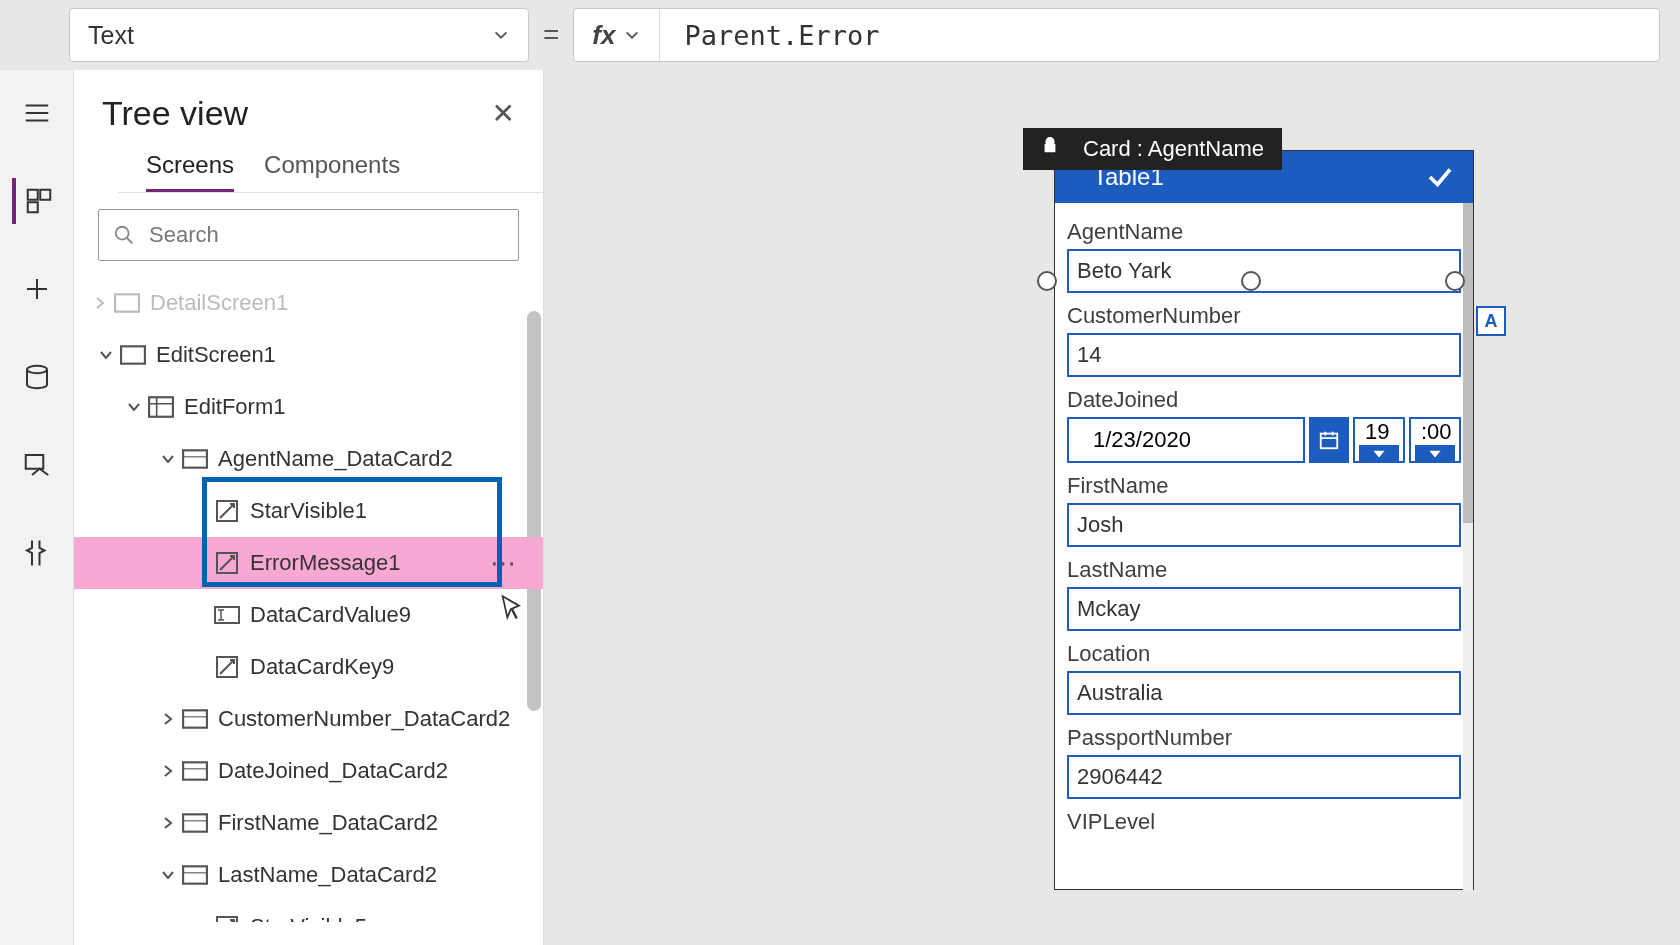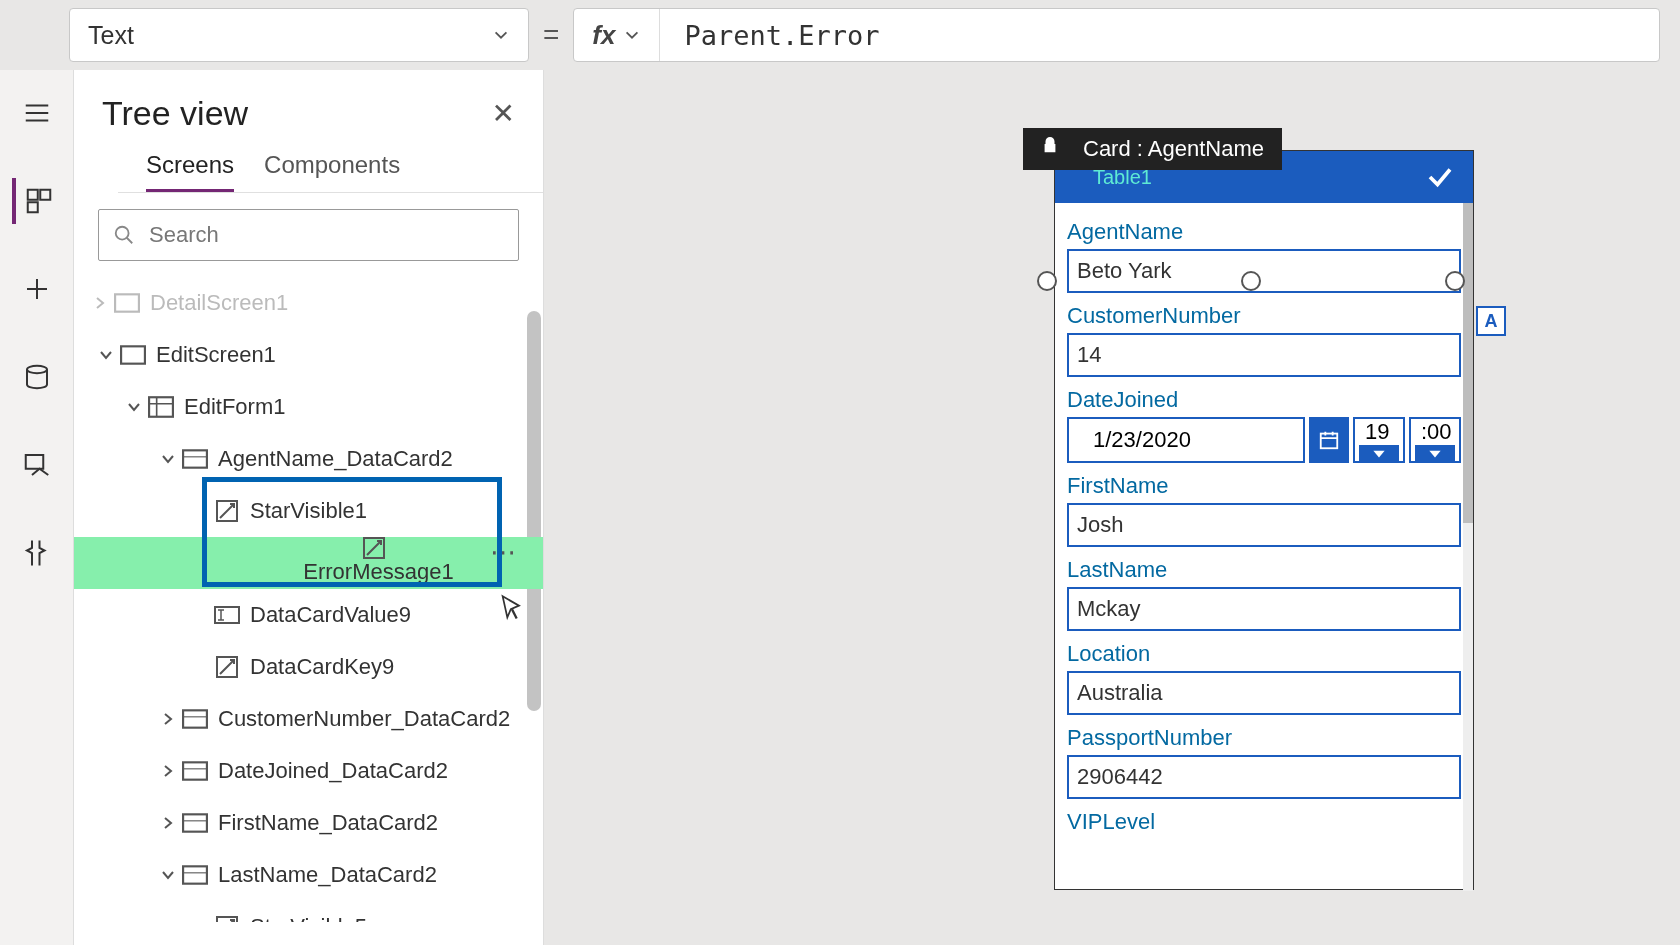--- a/index.html
+++ b/index.html
@@ -31,31 +31,31 @@
 .tab.active { color:#222; border-bottom:3px solid #742774; font-weight:500;}
 .search { margin:16px 24px; height:52px; border:1px solid #999; border-radius:2px; display:flex; align-items:center; padding:0 14px; color:#777; }
 .search svg { width:22px; height:22px; margin-right:14px; stroke:#888; fill:none; stroke-width:2;}
 .search span { font-size:22px; }
 .tree-scroll { position:relative; height:calc(100% - 230px); overflow:hidden; }
 .tree-scroll .sbar { position:absolute; right:2px; top:34px; width:14px; height:400px; background:#c3c3c3; border-radius:7px; }
 .tree-item { display:flex; align-items:center; height:52px; font-size:22px; color:#333; white-space:nowrap; }
 .tree-item .chev-t { width:16px; height:16px; margin-right:6px; flex-shrink:0; }
 .tree-item .icon { width:26px; height:22px; margin-right:10px; flex-shrink:0; }
 .tree-item.cut { color:#bbb; }
-.tree-item.hover { background:#86efac;flex-direction:column; }
+.tree-item.hover { background:#f9a8d4; }
 .hover .more { position:absolute; right:24px; font-size:26px; letter-spacing:3px; color:#555;}
 .cursor-img { position:absolute; left:424px; top:524px; width:28px; height:28px; }
 .highlight-box { position:absolute; border:5px solid #0063b1; pointer-events:none; }
 .tooltip { position:absolute; left:1023px; top:128px; background:#222; color:#fff; padding:8px 18px; font-size:22px; display:flex; align-items:flex-start; gap:24px; z-index:5; }
 .tooltip svg { width:18px; height:18px; fill:#fff; }
 .form-card { position:absolute; left:1054px; top:150px; width:420px; height:740px; background:#fff; border:1px solid #333; }
-.form-head { height:52px; background:#1b5cbe; color:#5eead4; display:flex; align-items:center; justify-content:space-between; padding:0 18px; font-size:20px; }
+.form-head { height:52px; background:#1b5cbe; color:#ffffff; display:flex; align-items:center; justify-content:space-between; padding:0 18px; font-size:24px; }
 .form-head .chk { width:30px; height:30px; stroke:#fff; stroke-width:3; fill:none; }
 .form-body { padding:6px 12px 0 12px; position:relative; }
-.field-lbl { font-size:22px; color:#0369a1; margin-top:10px; }
+.field-lbl { font-size:22px; color:#404040; margin-top:10px; }
 .field-inp { width:100%; height:44px; border:2px solid #1b5cbe; margin-top:4px; padding:0 8px; font-size:22px; color:#333; display:flex; align-items:center; background:#fff;}
 .date-row { display:flex; gap:4px; margin-top:4px; }
 .date-main { flex:1; height:46px; border:2px solid #1b5cbe; display:flex; align-items:center; padding:0 24px; font-size:22px;}
 .date-btn { width:40px; height:46px; background:#1b5cbe; display:flex; align-items:center; justify-content:center; }
 .date-btn svg { width:22px; height:22px; stroke:#fff; fill:none; stroke-width:2;}
 .dd { height:46px; border:2px solid #1b5cbe; display:flex; align-items:center;flex-direction:column; }
 .dd .val { padding:0 10px; font-size:22px; width:48px;}
 .dd .arrow { width:40px; height:100%; background:#1b5cbe; display:flex; align-items:center; justify-content:center;}
 .dd .arrow svg{ width:18px; height:18px; fill:#fff;}
 .form-scroll-track { position:absolute; right:0; top:52px; width:10px; height:688px; background:#eee;}

